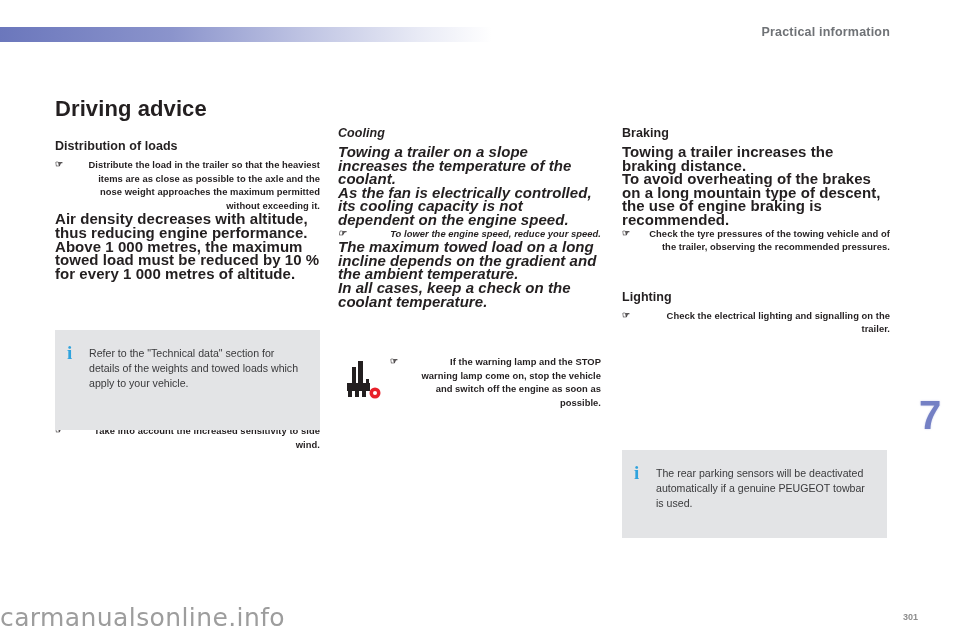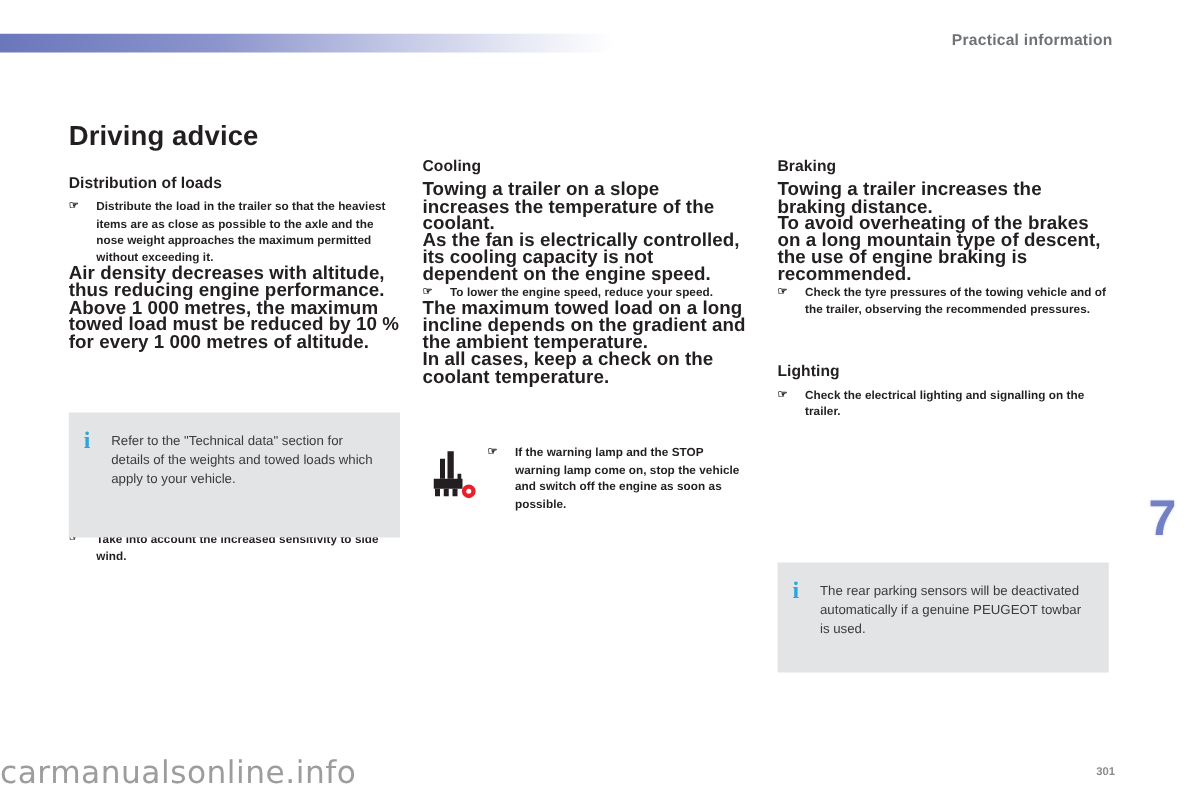--- a/index.html
+++ b/index.html
@@ -30,21 +30,21 @@
     display: flex; align-items: center; justify-content: center;
   }
   .chapter-tab span {
     font-size: 40px; font-weight: bold; color: #7480c4;
     line-height: 1; text-shadow: 0 0 2px rgba(120,130,200,.4);
   }
 
   
   .col { position: absolute; top: 96px; }
   .col-1 { left: 55px;  width: 265px; }
-  .col-2 { left: 338px; width: 263px; }
+  .col-2 { left: 338px; width: 263px; font-style: italic; }
   .col-3 { left: 622px; width: 268px; }
 
   .doc-title {
     font-size: 22px; font-weight: bold; color: #231f20;
     margin-bottom: 17px; letter-spacing: .1px;
   }
   .sec-title {
     font-size: 12.5px; font-weight: bold; color: #231f20;
     margin-bottom: 5px; letter-spacing: .05px;
   }
@@ -54,21 +54,21 @@
     font-size: 15px; line-height: 13.6px; color: #231f20;
     letter-spacing: .05px; font-weight: bold;
   }
   .bullet {
     display: flex; font-size: 9.4px; line-height: 13.6px;
     color: #231f20; letter-spacing: .05px; font-weight: bold;
   }
   .bullet .mark {
     flex: 0 0 22px; color: #231f20; font-size: 9px; line-height: 13.6px;
   }
-  .bullet .btxt { flex: 1 1 auto; }
+  .bullet .btxt { flex: 1 1 auto; text-align: right; }
 
   
   .info-box {
     background: #e3e4e6;
     display: flex; align-items: flex-start;
     padding: 16px 14px 16px 12px;
   }
   .info-box .i-icon {
     flex: 0 0 22px; color: #2fa3dd;
     font-size: 19px; font-weight: bold; line-height: 14px;
@@ -93,21 +93,21 @@
   
   .watermark {
     position: absolute; left: 0; bottom: 8px; width: 960px;
     pointer-events: none;
   }
   .watermark .wm {
     font-size: 25px; color: #9d9d9d; letter-spacing: .4px;
     font-family: "DejaVu Sans", sans-serif;
   }
   .pagenum {
-    position: absolute; right: 60px; bottom: 18px;
+    position: absolute; right: 34px; bottom: 18px;
     font-size: 9px; color: #8d8d8d; font-weight: bold;
   }
 </style>
 </head>
 <body>
 
 <div class="page">
 
   <div class="header-bar"></div>
   <div class="header-title">Practical information</div>

